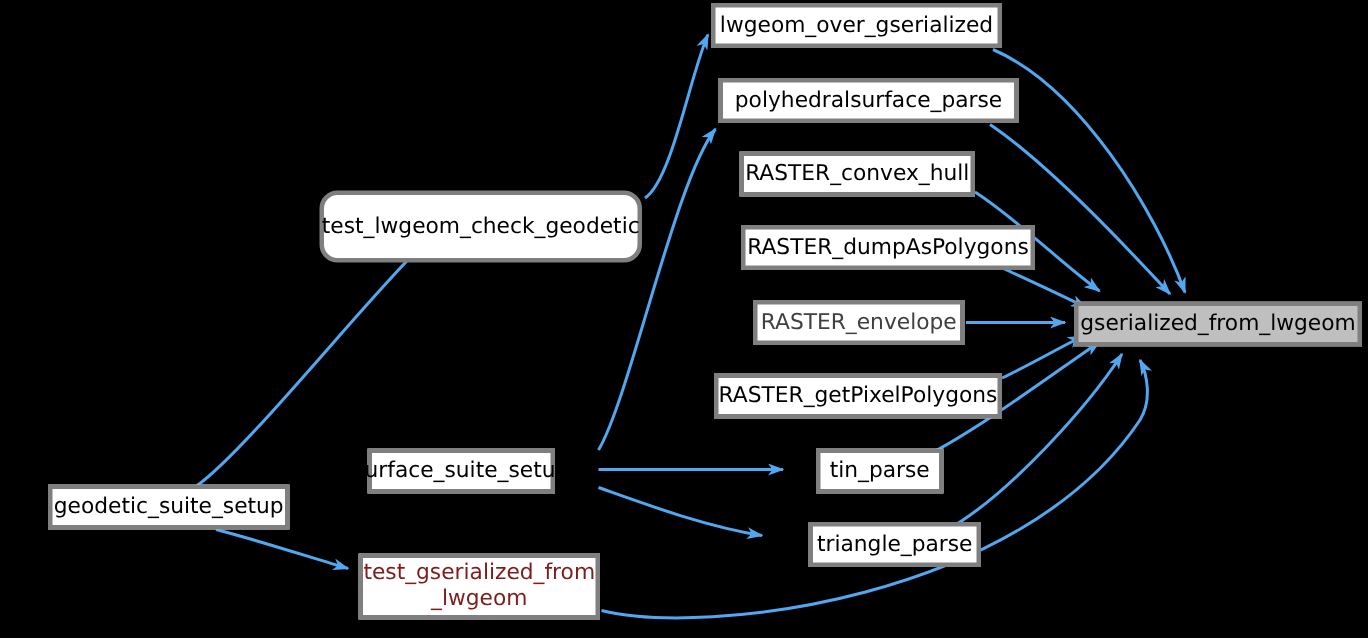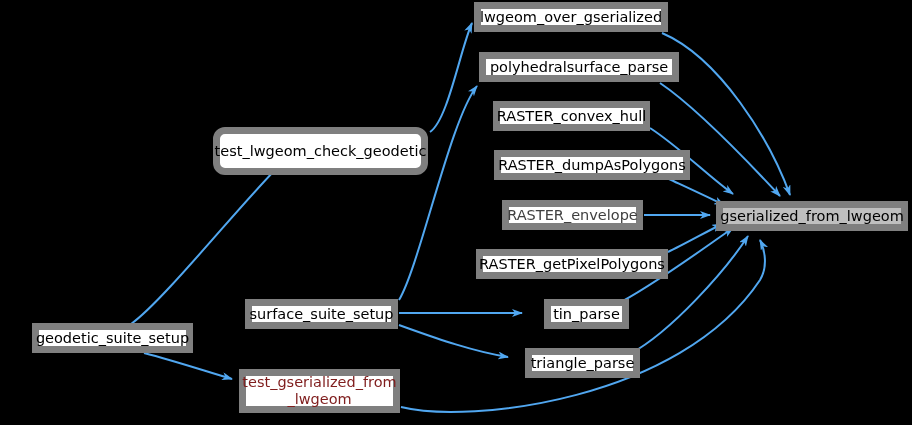--- a/index.html
+++ b/index.html
@@ -19,21 +19,21 @@
     position: absolute;
     left: 0;
     top: 0;
     width: 912px;
     height: 425px;
   }
   .node-box {
     position: absolute;
     box-sizing: border-box;
     background: #ffffff;
-    border: 7px solid #fca5a5;
+    border: 3px solid #fca5a5;
     display: flex;
     align-items: center;
     justify-content: center;
     text-align: center;
     color: #000000;
     font-size: 14.5px;
     line-height: 17px;
     letter-spacing: 0px;
     white-space: pre-line;
     z-index: 5;
@@ -78,21 +78,21 @@
 
   <div id="nodes-layer">
       <div class="node-box" style="left: 474px; top: 2px; width: 194px; height: 30px; border-color: rgb(127, 127, 127); background: rgb(255, 255, 255); color: rgb(0, 0, 0);"><span class="node-label">lwgeom_over_gserialized</span></div>
       <div class="node-box" style="left: 479px; top: 52px; width: 200px; height: 30px; border-color: rgb(127, 127, 127); background: rgb(255, 255, 255); color: rgb(0, 0, 0);"><span class="node-label">polyhedralsurface_parse</span></div>
       <div class="node-box" style="left: 493px; top: 101px; width: 157px; height: 30px; border-color: rgb(127, 127, 127); background: rgb(255, 255, 255); color: rgb(0, 0, 0);"><span class="node-label">RASTER_convex_hull</span></div>
       <div class="node-box" style="left: 474px; top: 150px; width: 196px; height: 30px; border-color: rgb(127, 127, 127); background: rgb(255, 255, 255); color: rgb(0, 0, 0); margin-left: 20px;"><span class="node-label">RASTER_dumpAsPolygons</span></div>
       <div class="node-box" style="left: 502px; top: 200px; width: 141px; height: 30px; border-color: rgb(127, 127, 127); background: rgb(255, 255, 255); color: #404040;"><span class="node-label">RASTER_envelope</span></div>
       <div class="node-box" style="left: 476px; top: 249px; width: 192px; height: 30px; border-color: rgb(127, 127, 127); background: rgb(255, 255, 255); color: rgb(0, 0, 0);"><span class="node-label">RASTER_getPixelPolygons</span></div>
       <div class="node-box highlight" style="left: 716px; top: 201px; width: 192px; height: 30px; border-color: rgb(127, 127, 127); background: rgb(191, 191, 191); color: rgb(0, 0, 0); text-align: center;"><span class="node-label">gserialized_from_lwgeom</span></div>
       <div class="node-box" style="left: 213px; top: 127px; width: 215px; height: 48px; border-color: rgb(127, 127, 127); background: rgb(255, 255, 255); color: rgb(0, 0, 0); border-radius: 12px;"><span class="node-label">test_lwgeom_check_geodetic</span></div>
-      <div class="node-box" style="left: 245px; top: 299px; width: 153px; height: 30px; border-color: rgb(127, 127, 127); background: rgb(255, 255, 255); color: rgb(0, 0, 0);"><span class="node-label">surface_suite_setup</span></div>
+      <div class="node-box" style="left: 245px; top: 299px; width: 125px; height: 30px; border-color: rgb(127, 127, 127); background: rgb(255, 255, 255); color: rgb(0, 0, 0);"><span class="node-label">surface_suite_setup</span></div>
       <div class="node-box" style="left: 544px; top: 299px; width: 85px; height: 30px; border-color: rgb(127, 127, 127); background: rgb(255, 255, 255); color: rgb(0, 0, 0);"><span class="node-label">tin_parse</span></div>
-      <div class="node-box" style="left: 525px; top: 348px; width: 115px; height: 30px; border-color: rgb(127, 127, 127); background: rgb(255, 255, 255); color: rgb(0, 0, 0);"><span class="node-label">triangle_parse</span></div>
+      <div class="node-box" style="left: 539px; top: 348px; width: 115px; height: 30px; border-color: rgb(127, 127, 127); background: rgb(255, 255, 255); color: rgb(0, 0, 0);"><span class="node-label">triangle_parse</span></div>
       <div class="node-box" style="left: 4px; top: 323px; width: 161px; height: 30px; border-color: rgb(127, 127, 127); background: rgb(255, 255, 255); color: rgb(0, 0, 0); margin-left: 28px;"><span class="node-label">geodetic_suite_setup</span></div>
       <div class="node-box" style="left: 239px; top: 369px; width: 161px; height: 44px; border-color: rgb(127, 127, 127); background: rgb(255, 255, 255); color: #7f1d1d;"><span class="node-label">test_gserialized_from
 _lwgeom</span></div>
     </div>
 
 </div>
 
 </body></html>

